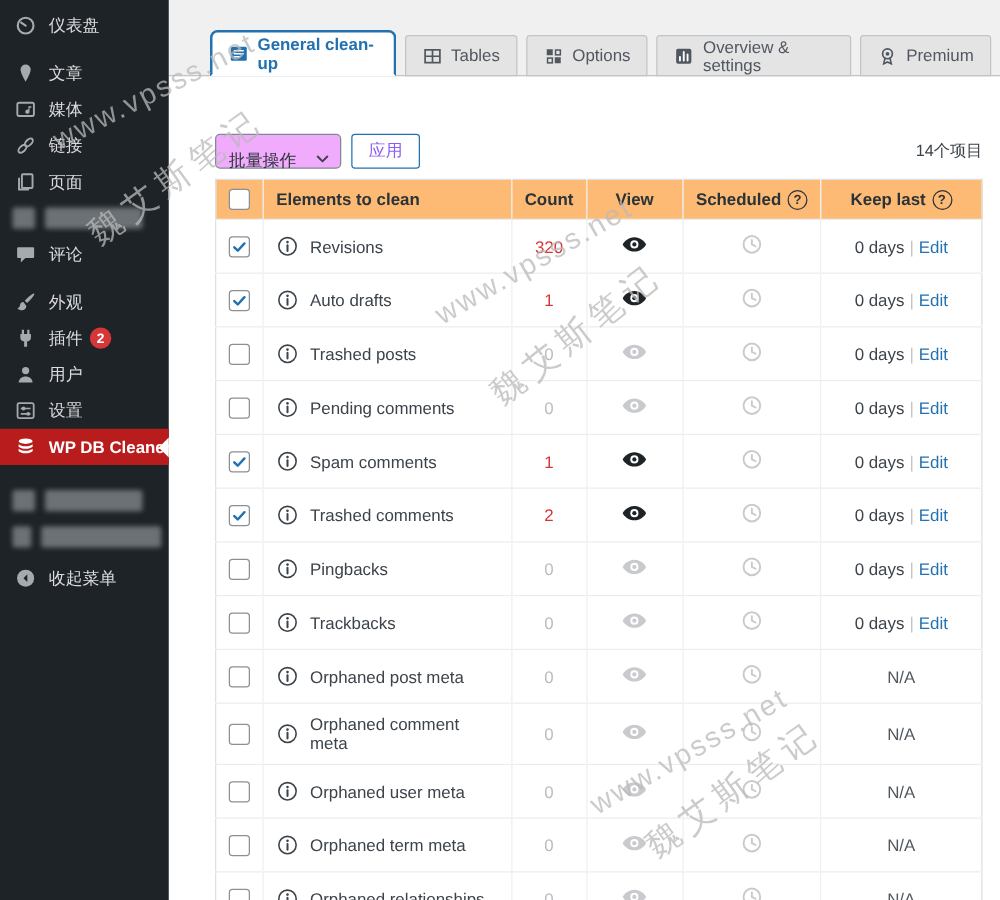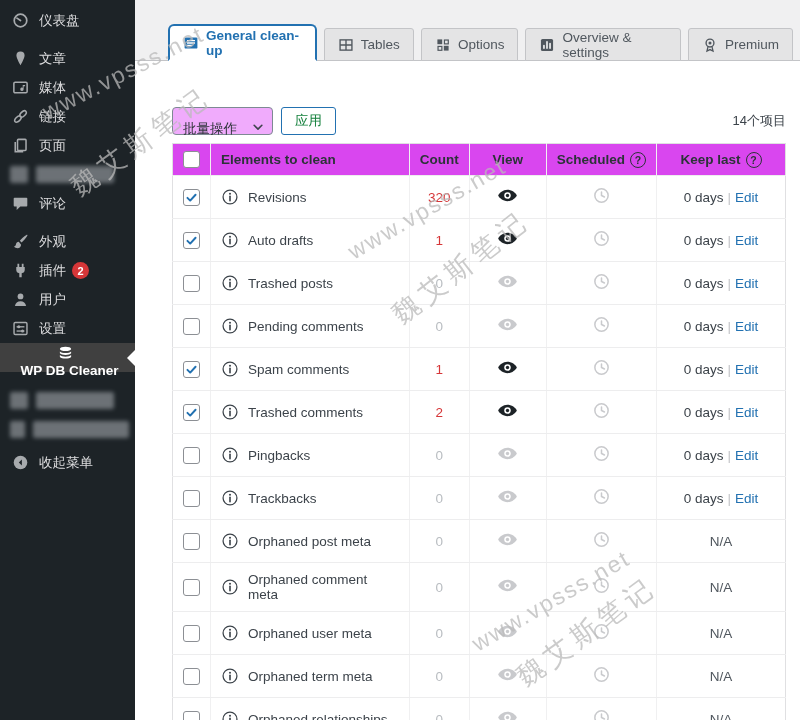--- a/index.html
+++ b/index.html
@@ -20,21 +20,21 @@
     white-space:nowrap;
   }
   .menu-item .mi-icon {
     width:20px; height:20px; margin-right:9px; flex:0 0 20px;
     display:flex; align-items:center; justify-content:center; color:#a7aaad;
   }
   .menu-item .mi-icon svg { width:17px; height:17px; display:block; }
   .menu-item.gap { margin-top:9px; }
   .menu-item.gap-sm { margin-top:4px; }
   .menu-item.gap-md { margin-top:14px; }
-  .menu-item.active { background:#404040; color:#fff; font-weight:bold;flex-direction:column; }
+  .menu-item.active { background:#b91c1c; color:#fff; font-weight:bold; }
   .menu-item.active .mi-icon { color:#fff; }
   .menu-item.active::after {
     content:""; position:absolute; right:0; top:50%; margin-top:-8px;
     border:8px solid transparent; border-right-color:#fff;
   }
   .mi-badge {
     background:#d63638; color:#fff; border-radius:9px; min-width:17px; height:17px;
     font-size:11px; font-weight:bold; display:inline-flex; align-items:center;
     justify-content:center; margin-left:6px; padding:0 4px;
   }
@@ -69,35 +69,35 @@
   .content { padding:0 14px 0 37px; }
   .tablenav { display:flex; align-items:center; }
   .tablenav.top { margin:46px 0 8px; }
   .bulk-select {
     display:inline-flex; align-items:flex-start; gap:14px;
     border:1px solid #7e8993; border-radius:4px; background:#f0abfc;
     padding:12px 7px 0 10px; font-size:13.5px; color:#2c3338; height:28px; cursor:pointer;
   }
   .bulk-select svg { width:14px; height:14px; display:block; color:#3c434a; }
   .apply-btn {
-    margin-left:8px; border:1px solid #2271b1; color:#15803d; background:#fff;
+    margin-left:8px; border:1px solid #2271b1; color:#8b5cf6; background:#fff;
     border-radius:3px; padding:0 13px; font-size:13.5px; height:28px; cursor:pointer;
     font-family:"Liberation Sans", sans-serif;
   }
   .items-count { margin-left:auto; font-size:13px; color:#3c434a; }
 
   
   table.clean-table {
     width:100%; border-collapse:collapse; border:1px solid #e0e0e2;
     font-size:13.5px; color:#3c434a;
   }
   .clean-table th, .clean-table td { border-bottom:1px solid #ededee; }
   .clean-table th + th, .clean-table td + td { border-left:1px solid #f0f0f1; }
   .clean-table thead th {
-    background:#d946ef; font-weight:bold; color:#2c3338; text-align:left;
+    background:#fdba74; font-weight:bold; color:#2c3338; text-align:left;
     padding:7px 10px; font-size:13.5px;
   }
   .clean-table thead th.c, .clean-table td.c { text-align:center; }
   .clean-table td { padding:9px 10px; background:#fff; }
   .col-cb { width:36px; }
   .col-count { width:51px; }
   .col-view { width:77px; }
   .col-sched { width:77px; }
   .col-keep { width:129px; }
 

